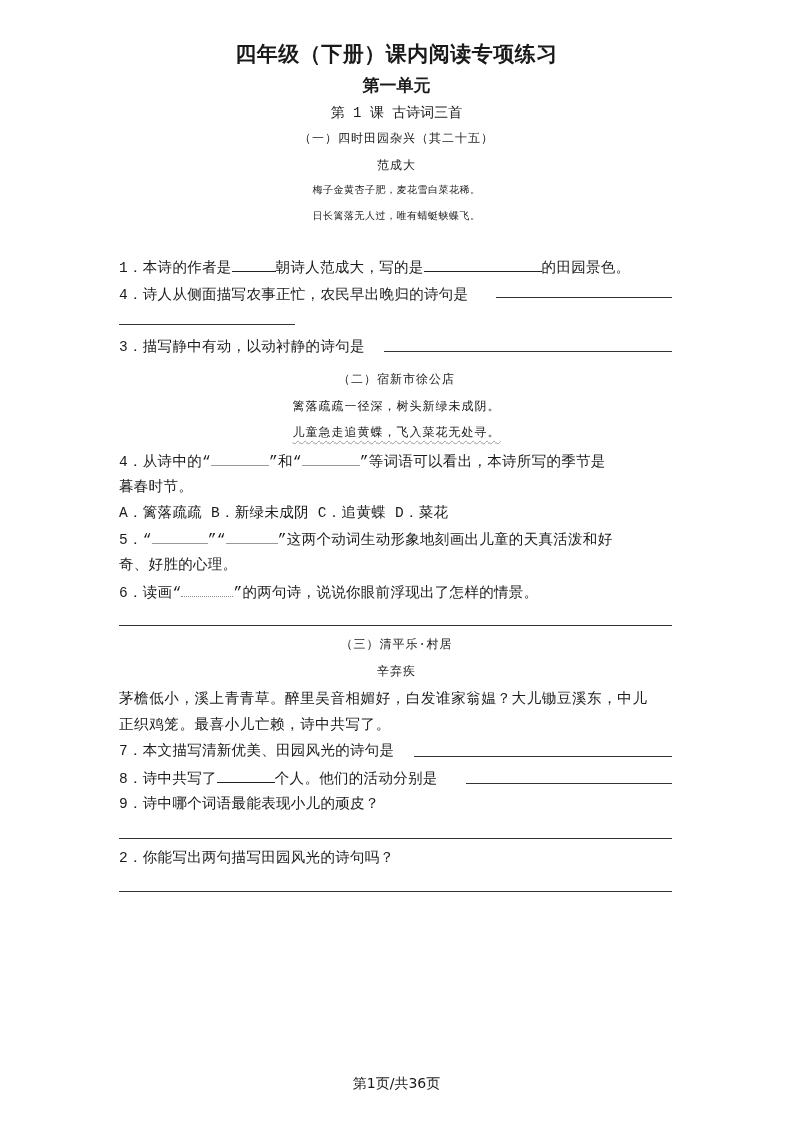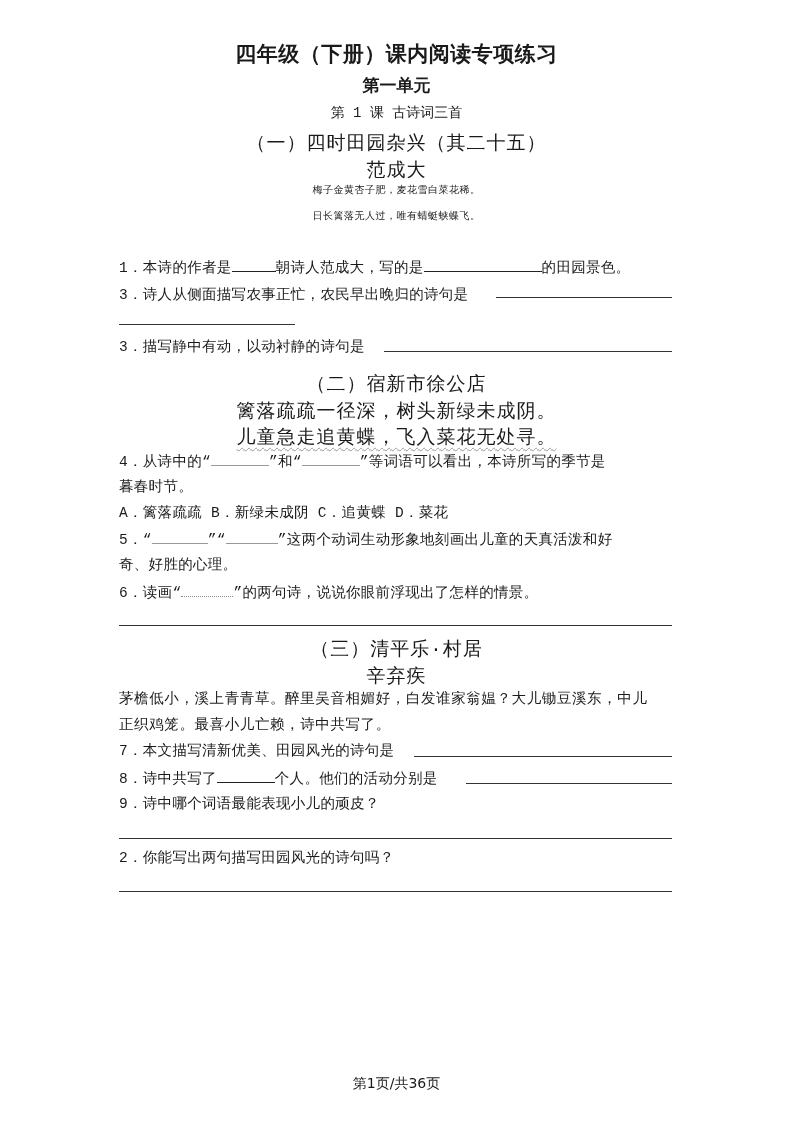--- a/index.html
+++ b/index.html
@@ -5,21 +5,21 @@
   html, body { margin: 0; padding: 0; background: #ffffff; }
   body { width: 793px; height: 1122px; position: relative; overflow: hidden; color: #1a1a1a; }
   .page { position: absolute; left: 0; top: 0; width: 793px; height: 1062px; }
   .abs { position: absolute; white-space: nowrap; }
   .serif { font-family: Liberation Mono, monospace; }
   .sans { font-family: "DejaVu Sans", "Liberation Sans", sans-serif; }
   .center { left: 0; width: 793px; text-align: center; }
   .title { top: 40px; font-size: 21px; font-weight: bold; letter-spacing: 0.5px; }
   .unit { top: 74px; font-size: 17px; font-weight: bold; }
   .lesson { top: 104px; font-size: 14px; }
-  .sub { font-size: 19px; letter-spacing: 1px; }
+  .sub { font-size: 12px; letter-spacing: 1px; }
   .poem { font-size: 10px; letter-spacing: 0.5px; }
   .q { left: 119px; font-size: 14.5px; letter-spacing: 0.3px; }
   .blank { display: inline-block; border-bottom: 1px solid #222; height: 14px; vertical-align: baseline; }
   .hline { position: absolute; height: 0; border-top: 1px solid #333; }
   .wavy { text-decoration: underline wavy #999; text-underline-offset: 4px; text-decoration-thickness: 1px; }
   .dotted-blank { display: inline-block; width: 52px; border-bottom: 1px dotted #888; height: 14px; }
   .footer { top: 1075px; font-size: 14px; }
 </style>
 </head>
 <body>
@@ -33,21 +33,21 @@
   <div class="abs center serif sub" style="top:130px;">（一）四时田园杂兴（其二十五）</div>
   <div class="abs center serif sub" style="top:157px;">范成大</div>
   <div class="abs center sans poem" style="top:183px;">梅子金黄杏子肥，麦花雪白菜花稀。</div>
   <div class="abs center sans poem" style="top:209px;">日长篱落无人过，唯有蜻蜓蛱蝶飞。</div>
 
   <div class="abs serif q" style="top:257px;">
     <span>1．本诗的作者是</span><span class="blank" style="width:44px;"></span><span>朝诗人范成大，写的是</span><span class="blank" style="width:118px;"></span><span>的田园景色。</span>
   </div>
 
   <div class="abs serif q" style="top:285px;">
-    <span>3．诗人从侧面描写农事正忙，农民早出晚归的诗句是</span>
+    <span>4．诗人从侧面描写农事正忙，农民早出晚归的诗句是</span>
   </div>
   <div class="hline" style="left:496px; top:297px; width:176px;"></div>
   <div class="hline" style="left:119px; top:324px; width:176px;"></div>
 
   <div class="abs serif q" style="top:337px;">
     <span>3．描写静中有动，以动衬静的诗句是</span>
   </div>
   <div class="hline" style="left:384px; top:351px; width:288px;"></div>
 
   <div class="abs center serif sub" style="top:371px;">（二）宿新市徐公店</div>

